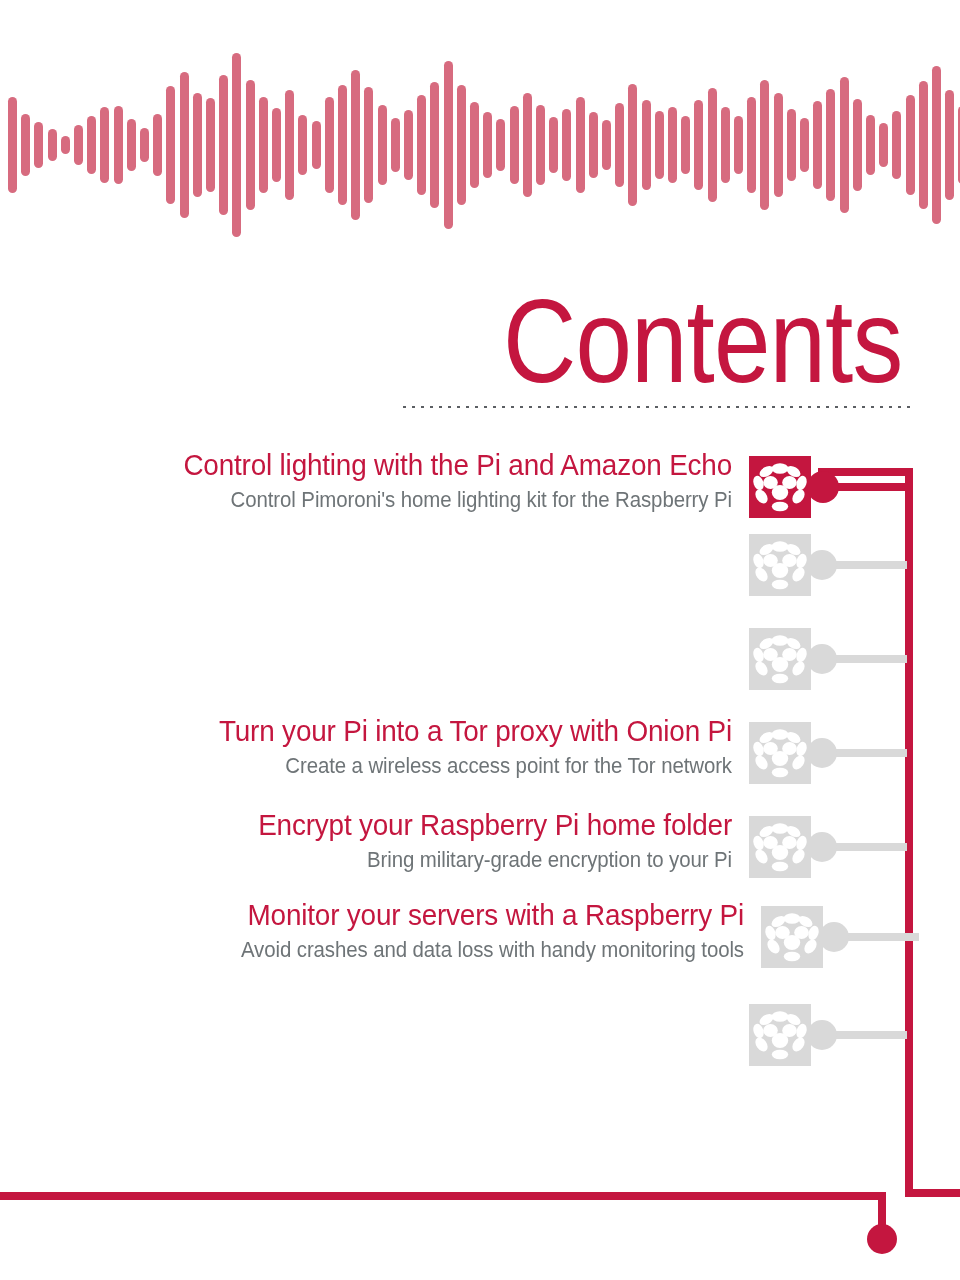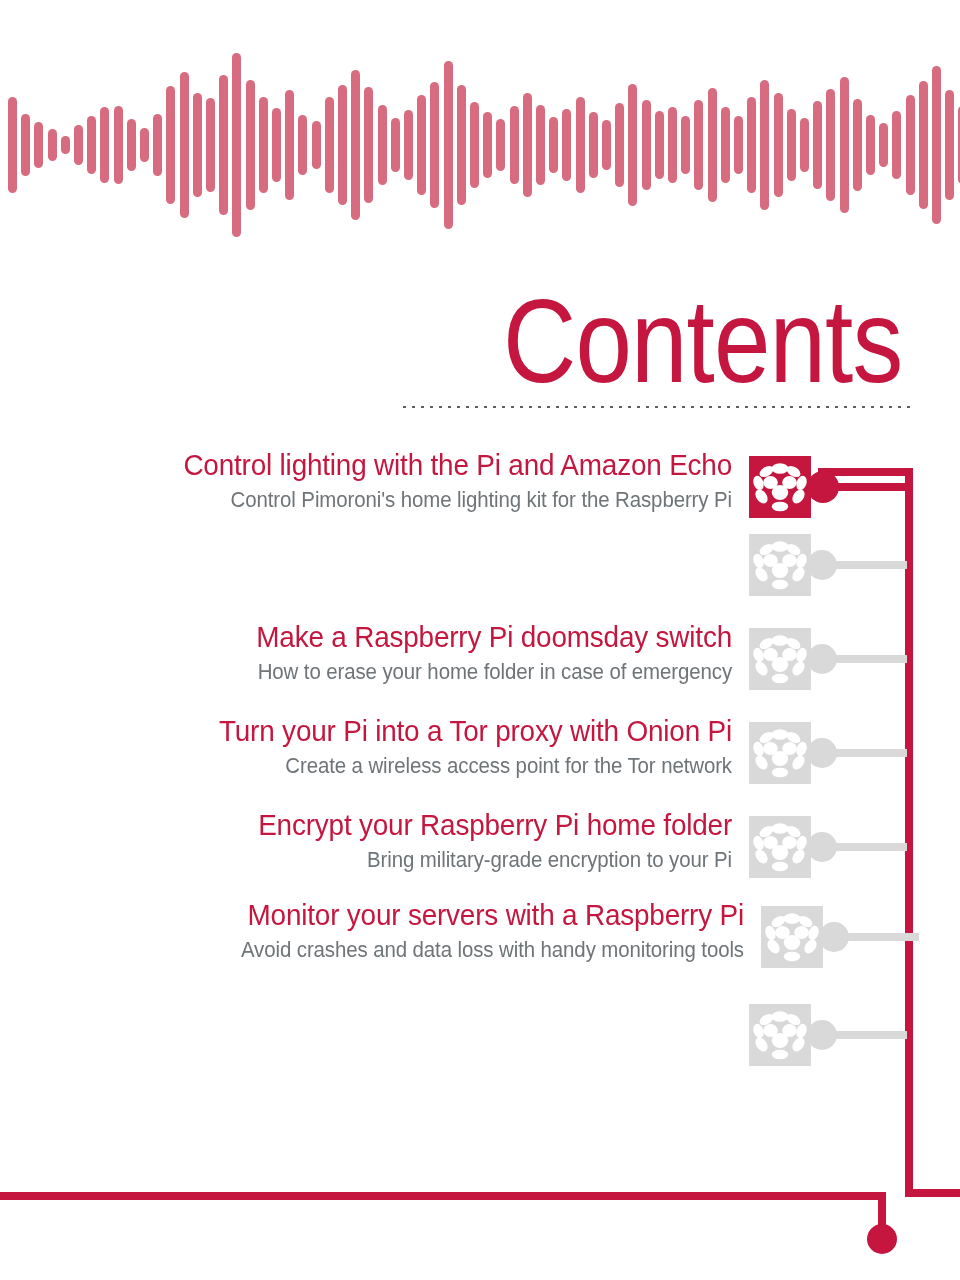--- a/index.html
+++ b/index.html
@@ -242,24 +242,20 @@
                 <ellipse cx="12.5" cy="40.5" rx="5.2" ry="7.6" transform="rotate(-36 12.5 40.5)"></ellipse>
                 <ellipse cx="49.5" cy="40.5" rx="5.2" ry="7.6" transform="rotate(36 49.5 40.5)"></ellipse>
                 <ellipse cx="31" cy="50.5" rx="8.2" ry="4.8"></ellipse>
               </g>
             </svg>
           </div>
           <div class="node-dot"></div>
         </div>
       </div>
       <div class="toc-row" style="top: 188px;">
-        <div class="toc-text">
-          <span class="toc-title">Make a Raspberry Pi doomsday switch</span>
-          <span class="toc-sub">How to erase your home folder in case of emergency</span>
-        </div>
         <div class="toc-marker">
           <div class="lead-line"></div>
           <div class="pi-badge">
             <svg viewBox="0 0 62 62" xmlns="http://www.w3.org/2000/svg">
               <g fill="#ffffff">
                 <ellipse cx="31" cy="12.5" rx="8.4" ry="5.2"></ellipse>
                 <ellipse cx="17.5" cy="15.5" rx="7.6" ry="4.6" transform="rotate(-32 17.5 15.5)"></ellipse>
                 <ellipse cx="44.5" cy="15.5" rx="7.6" ry="4.6" transform="rotate(32 44.5 15.5)"></ellipse>
                 <ellipse cx="9.5" cy="27" rx="4.9" ry="7.4" transform="rotate(-18 9.5 27)"></ellipse>
                 <ellipse cx="52.5" cy="27" rx="4.9" ry="7.4" transform="rotate(18 52.5 27)"></ellipse>

